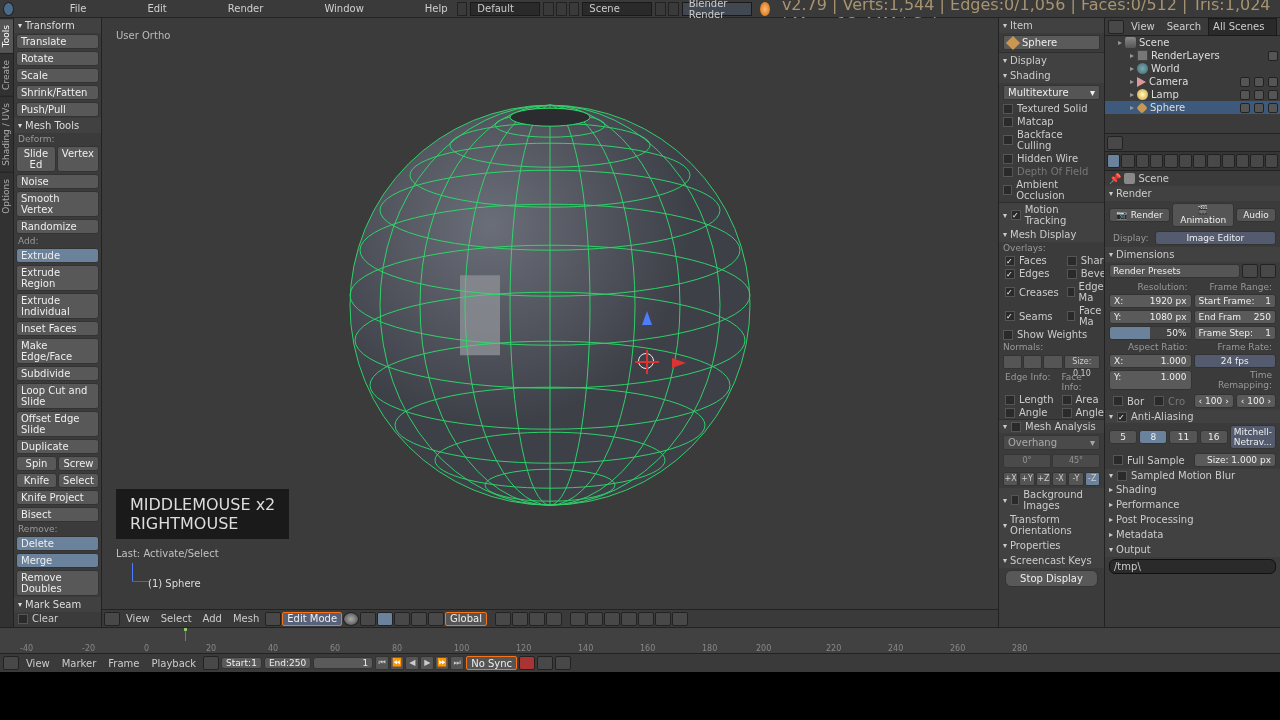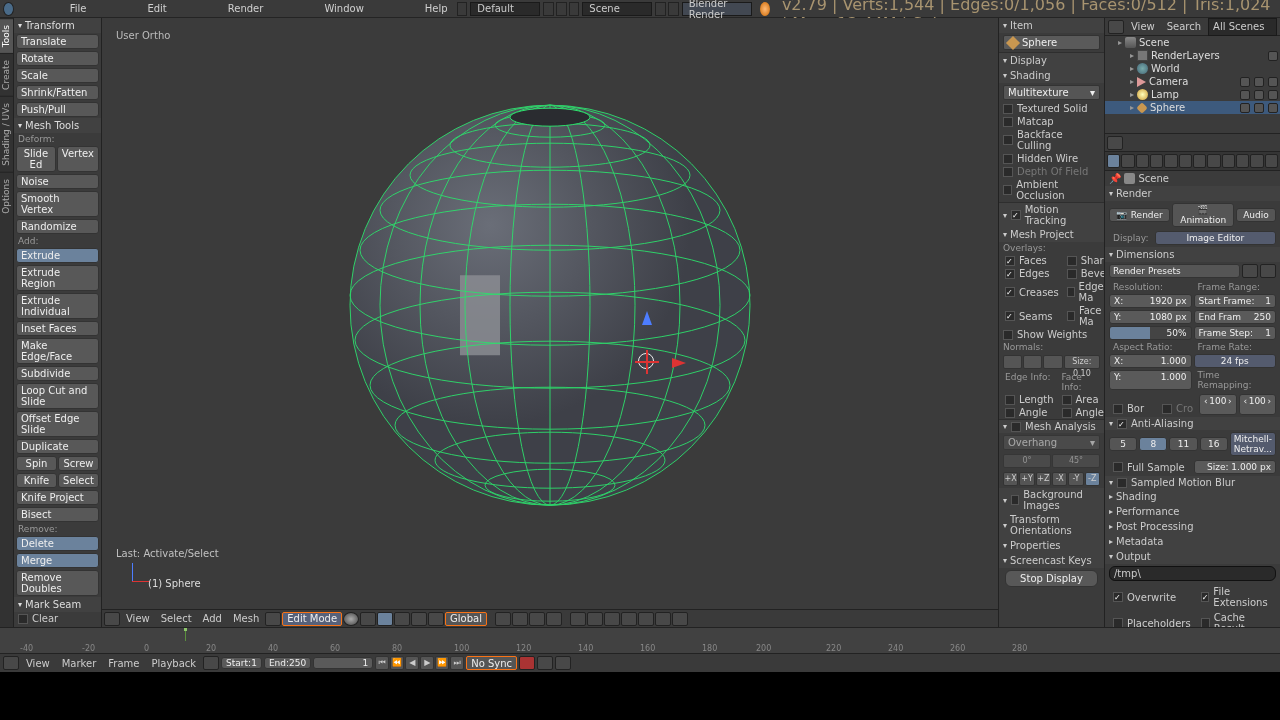--- a/index.html
+++ b/index.html
@@ -99,21 +99,21 @@
 .bc { display:flex; gap:3px; padding:2px 4px; align-items:center;}
 .bc .scic{width:11px;height:11px;background:#888;border-radius:2px;}
 .pr-head { background:#414141; padding:2px 4px; display:flex; gap:3px; align-items:center;}
 .pr-head::before{content:"▾";font-size:8px;}
 .pr-head.col::before{content:"▸";}
 .pr-row { display:flex; gap:2px; padding:2px 4px; align-items:center;}
 .pill { flex:1; background:#555; border:1px solid #333; border-radius:3px; padding:1px 3px; text-align:center; color:#eee; font-size:9px;}
 .pill.active{background:#6b829c;}
 .numfield { background:#5a5a5a; border:1px solid #333; border-radius:3px; padding:1px 4px; color:#eee; font-size:9px; display:flex; justify-content:space-between;}
 .gr2 { display:grid; grid-template-columns:1fr 1fr; gap:2px; padding:2px 4px;}
-.sublabel{font-size:9px;color:#999;padding:0 4px;}
+.sublabel{font-size:9px;color:#999;padding:0 4px;text-align:right;}
 .txtfield { background:#2a2a2a; border:1px solid #111; margin:2px 4px; padding:1px 4px; color:#ccc; border-radius:6px;}
 
 
 .timeline { height:45px; background:#3b3b3b; border-top:1px solid #222; display:flex; flex-direction:column;}
 .tl-track { flex:1; background:#414141; position:relative; border-bottom:1px solid #222;}
 .tl-marker { position:absolute; top:0; bottom:12px; width:1px; background:#5a8f3d; left:185px;}
 .tl-marker::after{content:""; position:absolute; top:0; left:-1px; width:3px; height:3px; background:#8dc66b;}
 .tl-ticks { position:absolute; bottom:0; left:0; right:0; height:12px; display:flex; font-size:8px; color:#888;}
 .tl-tick { position:absolute; bottom:0;}
 .tl-hdr { height:18px; background:#3a3a3a; display:flex; align-items:center; padding:0 3px; gap:2px;}
@@ -235,20 +235,24 @@
             <ellipse cx="0" cy="0" rx="130" ry="200"></ellipse>
             <ellipse cx="0" cy="0" rx="85" ry="200"></ellipse>
             <ellipse cx="0" cy="0" rx="40" ry="200"></ellipse>
             <line x1="0" y1="-200" x2="0" y2="200"></line>
           </g>
           <ellipse cx="0" cy="-188" rx="40" ry="9" fill="#2a2c30" stroke="#2de06c"></ellipse>
         </svg>
         <div class="gizmo-z"></div>
         <div class="gizmo-x"></div>
         <div class="cursor3d"></div>
+        <div class="keyhint">
+          <div>MIDDLEMOUSE x2</div>
+          <div>RIGHTMOUSE</div>
+        </div>
         <div class="lastop">Last: Activate/Select</div>
         <div class="axis">
             <div class="z"></div>
             <div class="x"></div>
           </div>
         <div class="obj-name">(1) Sphere</div>
       </div>
       <div class="vp-header">
         <span class="icon-btn"></span>
         <span class="vp-hdr-item">View</span>
@@ -319,21 +323,21 @@
             <span class="cb"></span>
             <span>Ambient Occlusion</span>
           </div>
       </div>
       <div class="np-check" style="background:#414141;">
           <span style="font-size:8px;">▾</span>
           <span class="cb on"></span>
           <span>Motion Tracking</span>
         </div>
       <div class="np-sec">
-        <div class="np-head">Mesh Project</div>
+        <div class="np-head">Mesh Display</div>
         <div class="tlabel">Overlays:</div>
         <div class="np-grid2">
           <div class="np-check">
               <span class="cb on"></span>
               <span>Faces</span>
             </div>
           <div class="np-check">
               <span class="cb"></span>
               <span>Sharp</span>
             </div>
@@ -557,21 +561,21 @@
               <span>1.000</span>
             </div>
           <div class="pill" style="background:#545b6e;">24 fps</div>
           <div class="numfield">
               <span>Y:</span>
               <span>1.000</span>
             </div>
           <span class="sublabel">Time Remapping:</span>
         </div>
         <div class="gr2">
-          <div style="display:flex;gap:10px;margin-top:8px;">
+          <div style="display:flex;gap:2px;">
               <div class="np-check">
                 <span class="cb"></span>
                 <span>Bor</span>
               </div>
               <div class="np-check dim">
                 <span class="cb"></span>
                 <span>Cro</span>
               </div>
             </div>
           <div style="display:flex;gap:2px;">
@@ -616,38 +620,20 @@
             <span class="cb"></span>
             <span>Sampled Motion Blur</span>
           </div>
         <div class="pr-head col">Shading</div>
         <div class="pr-head col">Performance</div>
         <div class="pr-head col">Post Processing</div>
         <div class="pr-head col">Metadata</div>
 
         <div class="pr-head">Output</div>
         <div class="txtfield">/tmp\</div>
-        <div class="gr2">
-          <div class="np-check">
-              <span class="cb on"></span>
-              <span>Overwrite</span>
-            </div>
-          <div class="np-check">
-              <span class="cb on"></span>
-              <span>File Extensions</span>
-            </div>
-          <div class="np-check">
-              <span class="cb"></span>
-              <span>Placeholders</span>
-            </div>
-          <div class="np-check">
-              <span class="cb"></span>
-              <span>Cache Result</span>
-            </div>
-        </div>
 
       </div>
     </div>
   </div>
 
   <div class="timeline">
     <div class="tl-track">
       <div class="tl-marker"></div>
       <div class="tl-ticks" id="tlticks">
           <span class="tl-tick" style="left: 20px;">-40</span>

